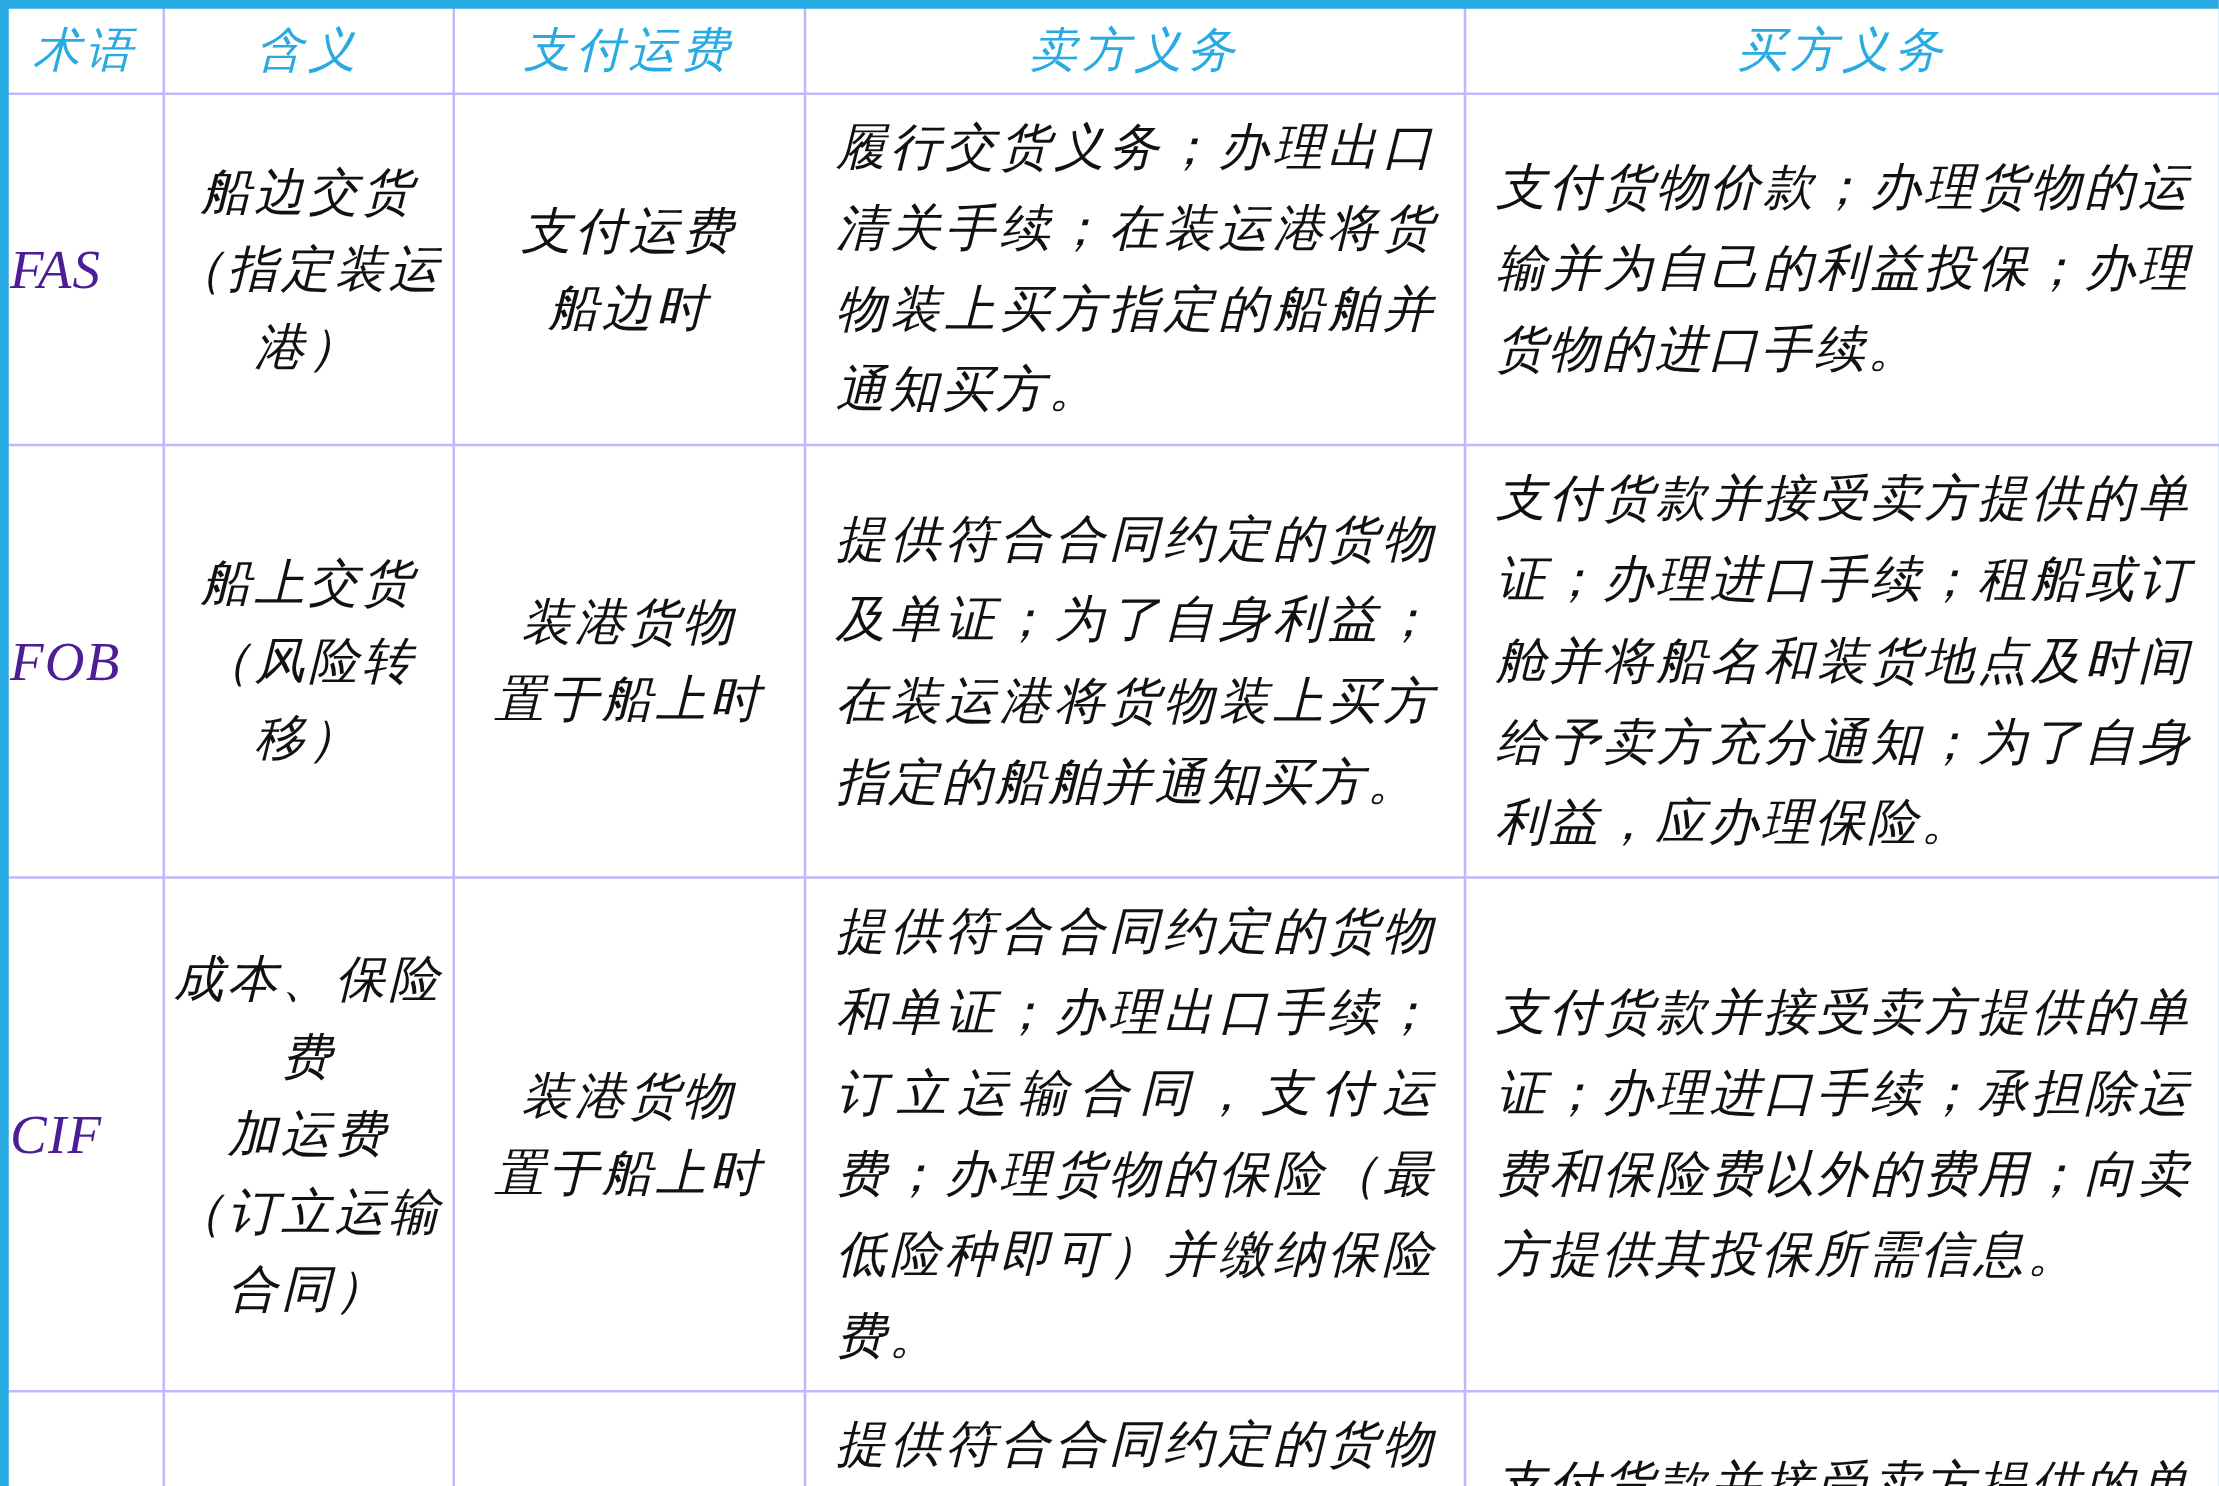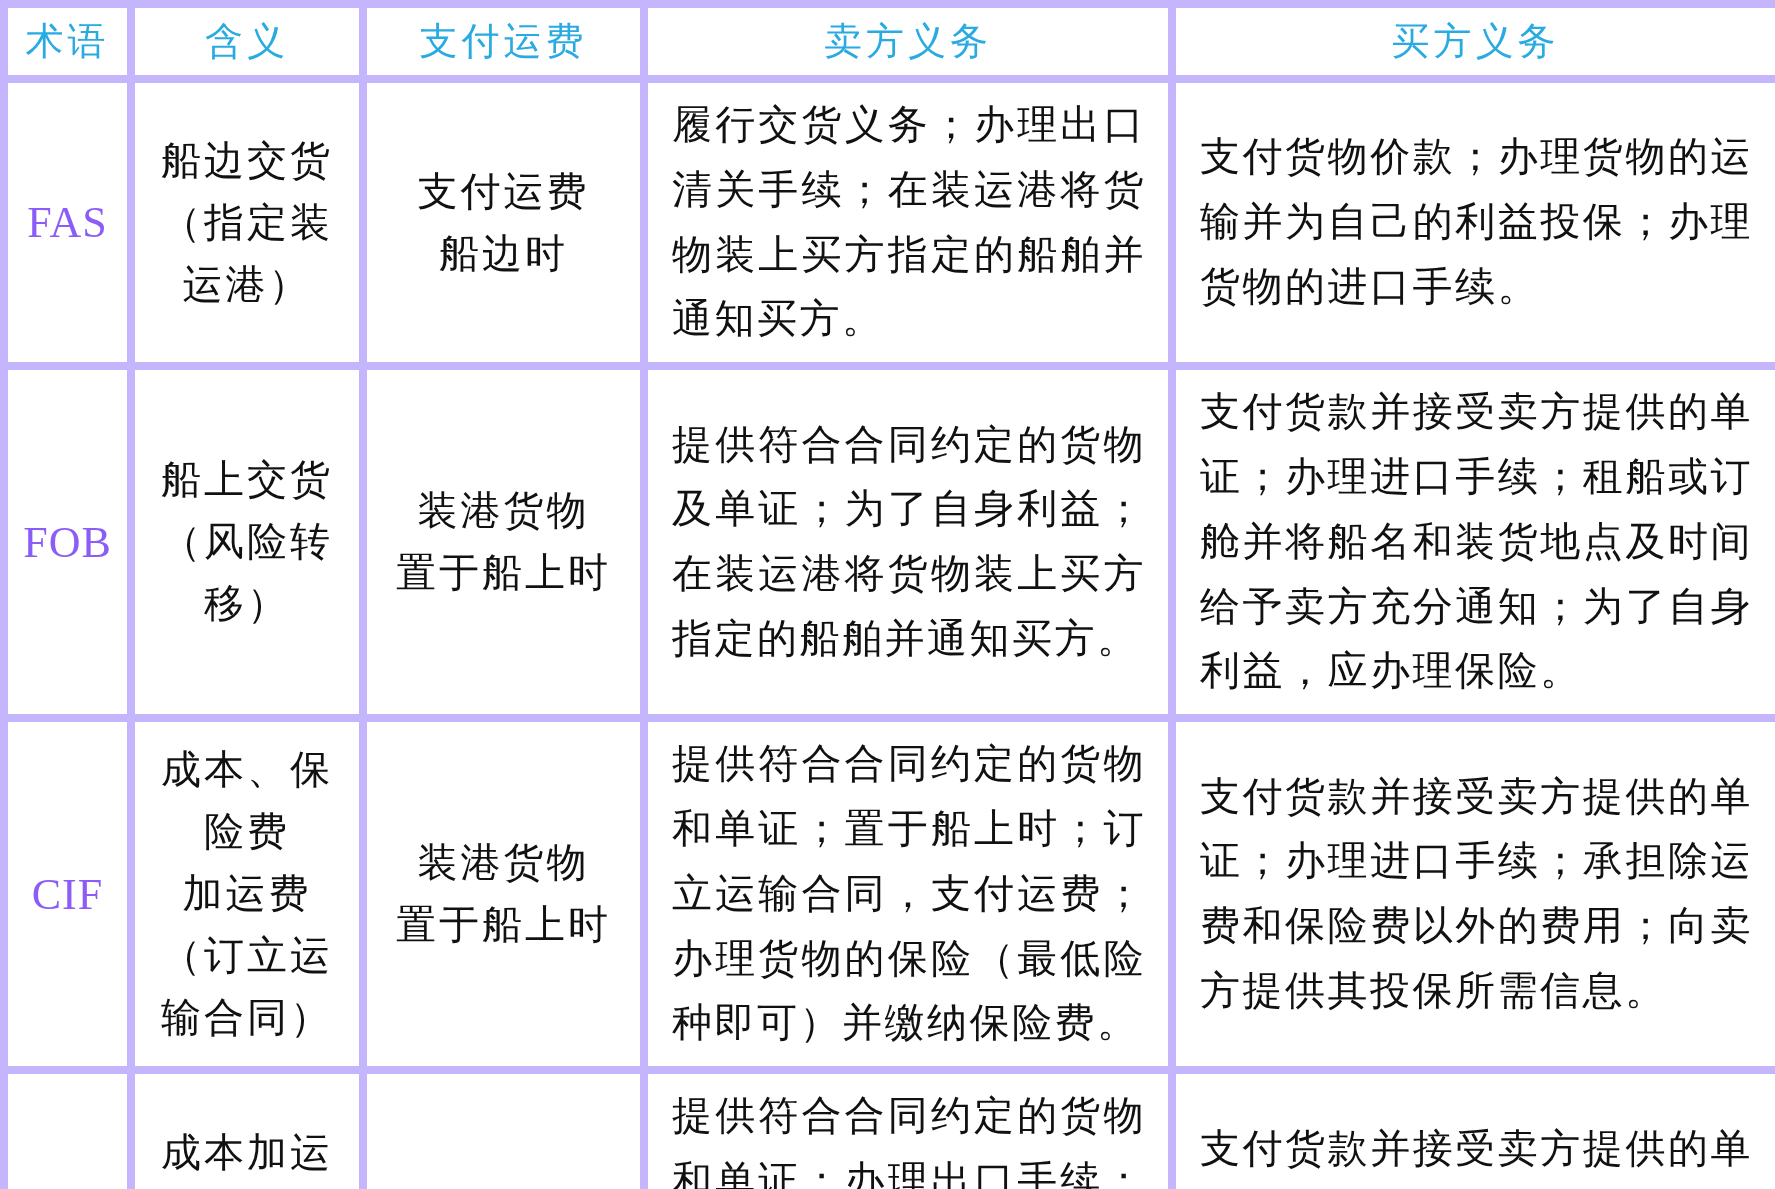--- a/index.html
+++ b/index.html
@@ -16,37 +16,38 @@
     border-collapse: collapse;
     table-layout: fixed;
     width: 1775px;
     height: 1189px;
     border: 7px solid #29abe2;
     background: #ffffff;
     font-family: "Liberation Serif", "DejaVu Serif", serif;
   }
   table.incoterms th,
   table.incoterms td {
-    border: 8px solid #c4b5fd;
+    border: 2px solid #c4b5fd;
     background: #ffffff;
     vertical-align: middle;
     overflow: hidden;
+    font-style: italic;
   }
   th.hdr {
     color: #29abe2;
     font-weight: normal;
     font-size: 38px;
     letter-spacing: 4px;
     text-align: center;
     padding: 8px 4px;
   }
   td.term {
-    color: #8b5cf6;
+    color: #4c1d95;
     font-size: 44px;
-    text-align: center;
+    text-align: left;
     letter-spacing: 1px;
   }
   td.centercell {
     color: #111111;
     font-size: 40px;
     text-align: center;
     letter-spacing: 3px;
     line-height: 1.55;
     white-space: pre-line;
     padding: 4px 6px;
@@ -100,21 +101,21 @@
       <td class="obl">提供符合合同约定的货物及单证；为了自身利益；在装运港将货物装上买方指定的船舶并通知买方。</td>
       <td class="obl">支付货款并接受卖方提供的单证；办理进口手续；租船或订舱并将船名和装货地点及时间给予卖方充分通知；为了自身利益，应办理保险。</td>
     </tr>
     <tr style="height:339px">
       <td class="term">CIF</td>
       <td class="centercell">成本、保险费
 加运费
 （订立运输合同）</td>
       <td class="centercell">装港货物
 置于船上时</td>
-      <td class="obl">提供符合合同约定的货物和单证；置于船上时；订立运输合同，支付运费；办理货物的保险（最低险种即可）并缴纳保险费。</td>
+      <td class="obl">提供符合合同约定的货物和单证；办理出口手续；订立运输合同，支付运费；办理货物的保险（最低险种即可）并缴纳保险费。</td>
       <td class="obl">支付货款并接受卖方提供的单证；办理进口手续；承担除运费和保险费以外的费用；向卖方提供其投保所需信息。</td>
     </tr>
     <tr style="height:259px">
       <td class="term">CFR</td>
       <td class="centercell">成本加运费
 （指定目的港）</td>
       <td class="centercell">装港货物
 置于船上时</td>
       <td class="obl">提供符合合同约定的货物和单证；办理出口手续；订立运输合同，支付运费；装船后应给买方以充分的通知。</td>
       <td class="obl">支付货款并接受卖方提供的单证；办理进口手续；承担除运费和保险费以外的费用；为了自身利益，应办理保险。</td>

